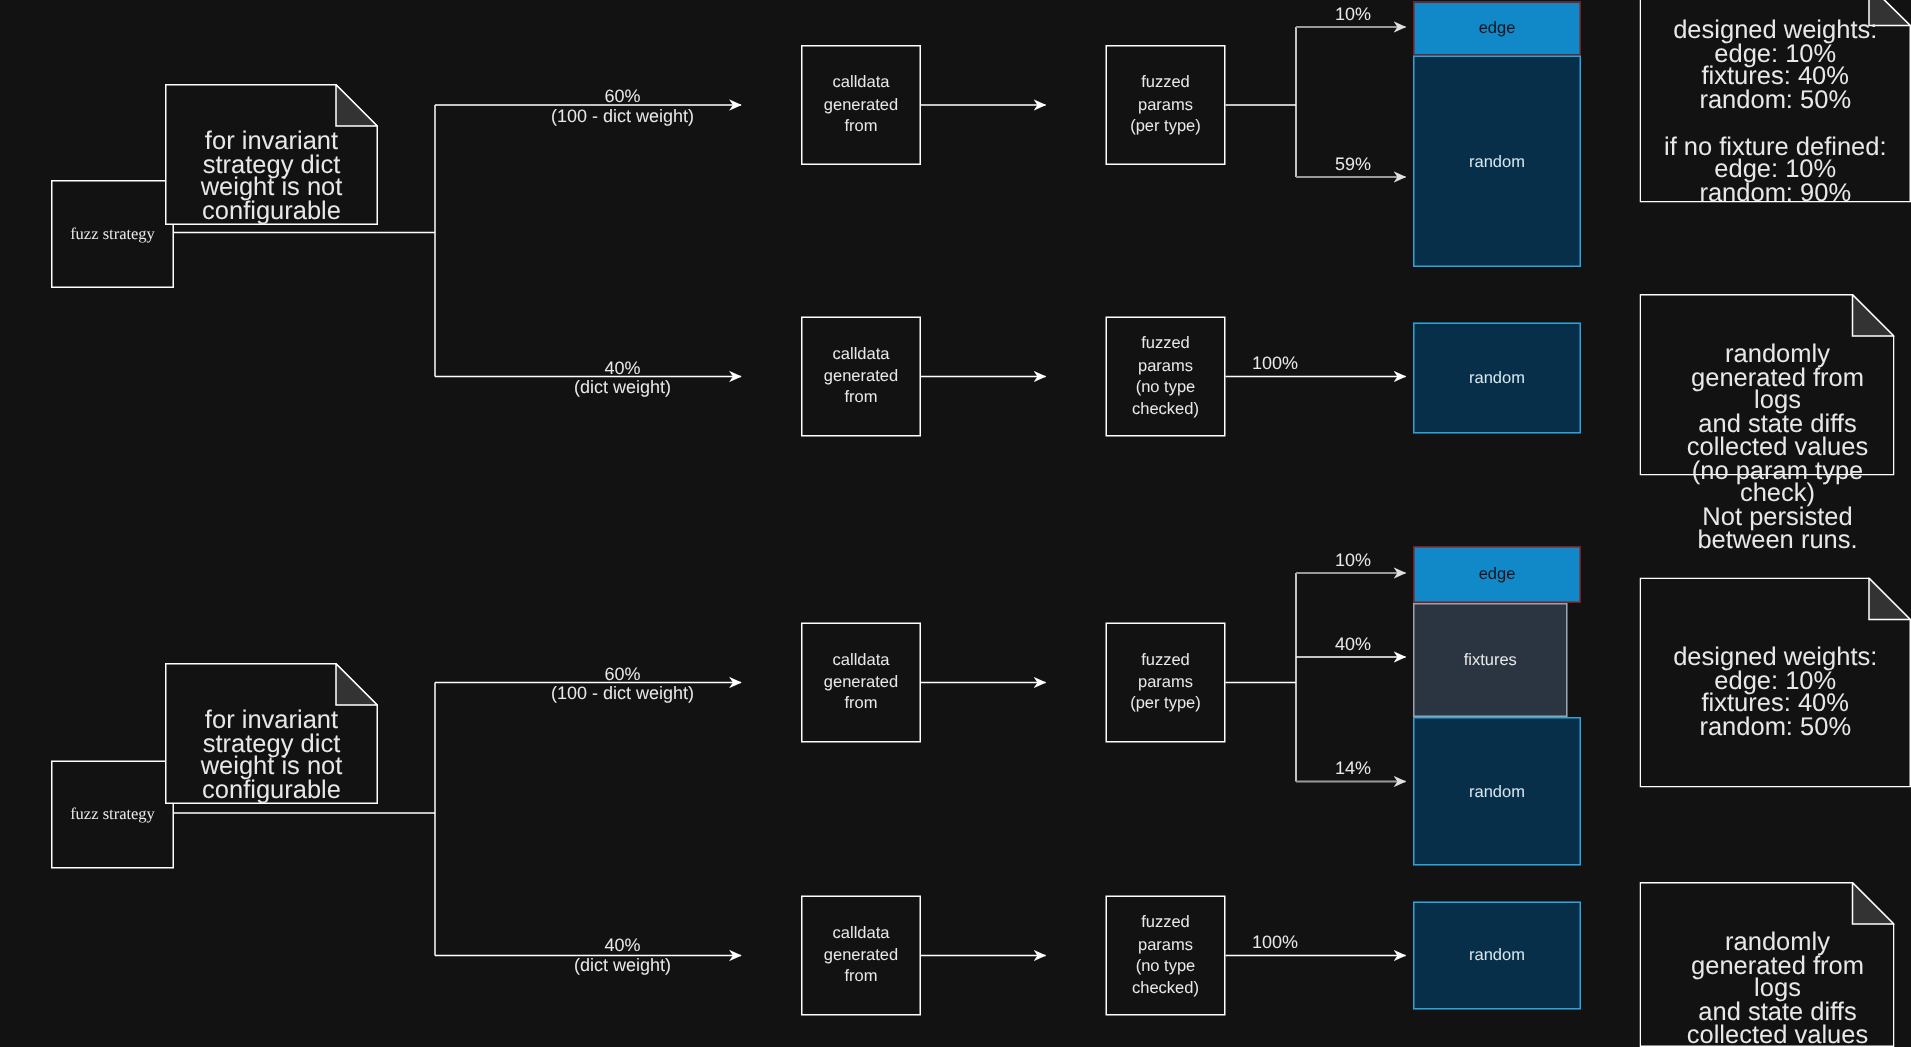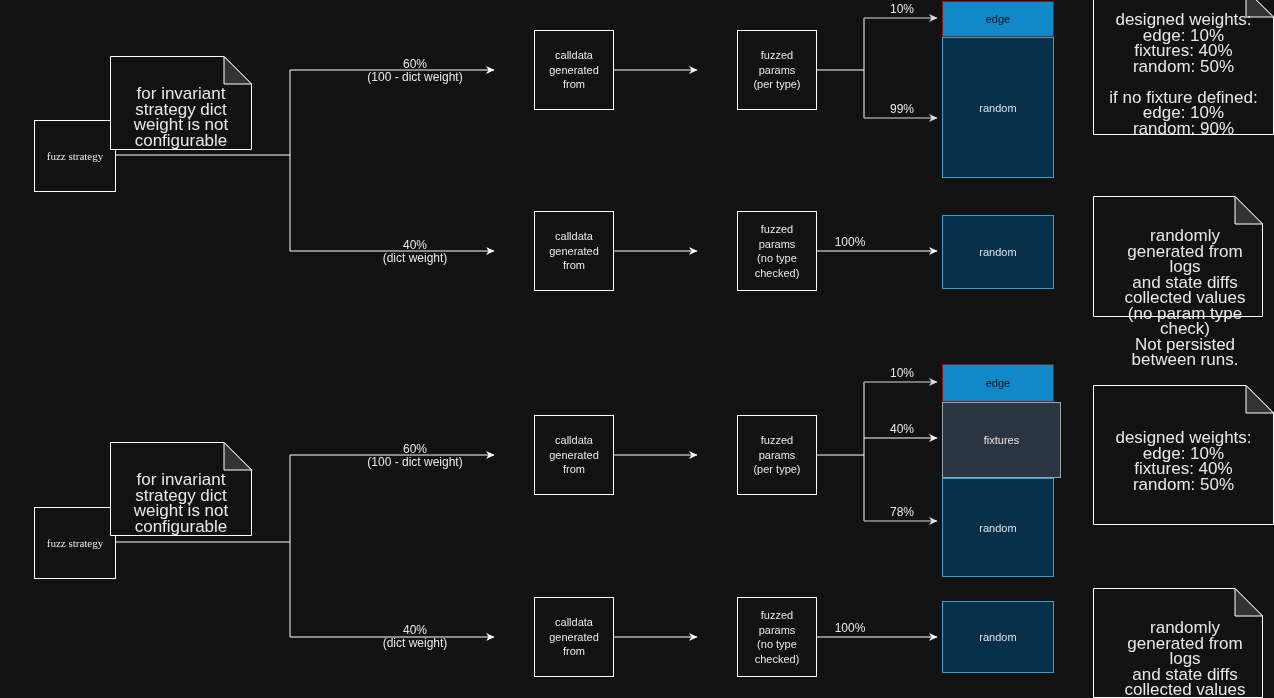--- a/index.html
+++ b/index.html
@@ -175,21 +175,21 @@
 
   <div class="node" style="left:500px; top:30px; width:80px; height:80px;">calldata
 generated
 from</div>
 
   <div class="node" style="left:703px; top:30px; width:80px; height:80px;">fuzzed
 params
 (per type)</div>
 
   <div class="edgelabel" style="left:868px; top:3px; width:68px;">10%</div>
-  <div class="edgelabel" style="left:868px; top:103px; width:68px;">99%</div>
+  <div class="edgelabel" style="left:868px; top:103px; width:68px;">59%</div>
 
   <div class="cell edge" style="left:942px; top:1px; width:112px; height:36px;">edge</div>
   <div class="cell random" style="left:942px; top:37px; width:112px; height:141px;">random</div>
 
   <div class="note nt-w1" style="left:1093px; top:0px; width:181px; height:135px;">
     <svg class="note-shape" viewBox="0 0 181 135" preserveAspectRatio="none">
       <path d="M0.5,-10 L153,-10 L180.5,17 L180.5,134.5 L0.5,134.5 Z" fill="#121212" stroke="#ffffff" stroke-width="1"></path>
       <path d="M153,-10 L153,17 L180.5,17 Z" fill="#333333" stroke="#ffffff" stroke-width="1"></path>
     </svg>
     <div class="note-text">designed weights:
@@ -246,24 +246,24 @@
   <div class="node" style="left:500px; top:415px; width:80px; height:80px;">calldata
 generated
 from</div>
 
   <div class="node" style="left:703px; top:415px; width:80px; height:80px;">fuzzed
 params
 (per type)</div>
 
   <div class="edgelabel" style="left:868px; top:367px; width:68px;">10%</div>
   <div class="edgelabel" style="left:868px; top:423px; width:68px;">40%</div>
-  <div class="edgelabel" style="left:868px; top:506px; width:68px;">78%</div>
+  <div class="edgelabel" style="left:868px; top:506px; width:68px;">14%</div>
 
   <div class="cell edge" style="left:942px; top:364px; width:112px; height:38px;">edge</div>
-  <div class="cell fixtures" style="left:942px; top:402px; width:119px; height:76px;">fixtures</div>
+  <div class="cell fixtures" style="left:942px; top:402px; width:103px; height:76px;">fixtures</div>
   <div class="cell random" style="left:942px; top:478px; width:112px; height:99px;">random</div>
 
   <div class="note nt-w2" style="left:1093px; top:385px; width:181px; height:140px;">
     <svg class="note-shape" viewBox="0 0 181 140" preserveAspectRatio="none">
       <path d="M0.5,0.5 L153,0.5 L180.5,28 L180.5,139.5 L0.5,139.5 Z" fill="#121212" stroke="#ffffff" stroke-width="1"></path>
       <path d="M153,0.5 L153,28 L180.5,28 Z" fill="#333333" stroke="#ffffff" stroke-width="1"></path>
     </svg>
     <div class="note-text">designed weights:
 edge: 10%
 fixtures: 40%

